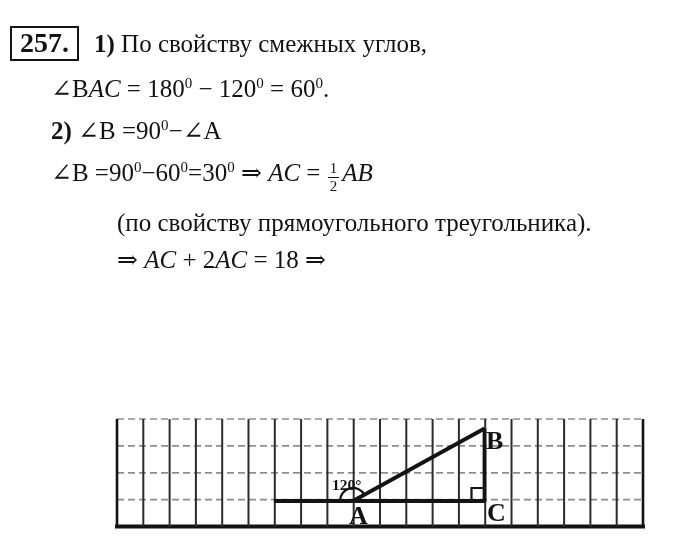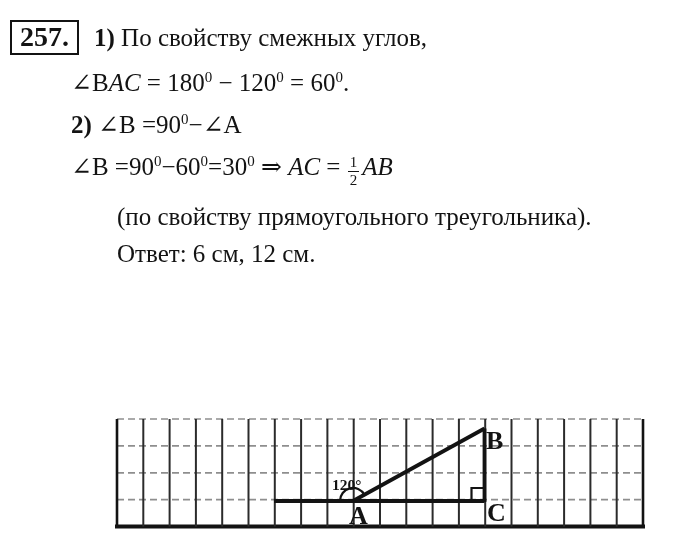--- a/index.html
+++ b/index.html
@@ -1,28 +1,28 @@
 <!DOCTYPE html>
 <html><head>
 <meta charset="utf-8">
 <style>
   html,body{margin:0;padding:0;}
   body{
     width:700px;height:559px;position:relative;overflow:hidden;
     background:#ffffff;color:#131313;
     font-family:"Liberation Serif","DejaVu Serif","DejaVu Sans",serif;
   }
-  .header-row{display:flex;align-items:flex-start;padding:20px 0 4px 10px;}
+  .header-row{display:flex;align-items:flex-start;padding:26px 0 4px 10px;}
   .num-box{
     border:2.5px solid #131313;font-weight:bold;font-size:28px;
     line-height:30px;padding:0 8px 1px;display:inline-block;
   }
   .header-row .line{margin-left:15px;line-height:34px;padding-top:1px;text-align:right;}
   .line{font-size:25px;line-height:37px;white-space:nowrap;}
-  .ind-a{margin-left:71px;}
+  .ind-a{margin-left:51px;}
   .ind-c{margin-left:117px;}
   .gap{margin-top:10px;font-family:Liberation Serif, serif;}
   .seg-b{font-weight:bold;}
   .seg-i{font-style:italic;}
   .seg-n{font-style:normal;}
   .seg-sup{font-size:15px;vertical-align:9px;}
   .frac{display:inline-block;text-align:center;vertical-align:-10px;line-height:1;margin:0 3px 0 1px;}
   .fnum{display:block;font-size:15px;border-bottom:1.8px solid #131313;padding:0 2px 1px;}
   .fden{display:block;font-size:15px;padding-top:1px;}
   #diagram{position:absolute;left:0;top:0;width:700px;height:559px;}
@@ -34,21 +34,21 @@
 
 <div>
   <div class="header-row">
     <span class="num-box"><span>257.</span></span>
     <div class="line"><span class="seg-b">1) </span><span class="seg-n">По свойству смежных углов,</span></div>
   </div>
   <div class="line ind-a"><span class="seg-n">∠B</span><span class="seg-i">AC</span><span class="seg-n"> = 180</span><span class="seg-sup">0</span><span class="seg-n"> − 120</span><span class="seg-sup">0</span><span class="seg-n"> = 60</span><span class="seg-sup">0</span><span class="seg-n">.</span></div>
   <div class="line ind-a"><span class="seg-b">2) </span><span class="seg-n">∠B =90</span><span class="seg-sup">0</span><span class="seg-n">−∠A</span></div>
   <div class="line ind-a"><span class="seg-n">∠B =90</span><span class="seg-sup">0</span><span class="seg-n">−60</span><span class="seg-sup">0</span><span class="seg-n">=30</span><span class="seg-sup">0</span><span class="seg-n"> ⇒ </span><span class="seg-i">AC</span><span class="seg-n"> = </span><span class="frac"><span class="fnum">1</span><span class="fden">2</span></span><span class="seg-i">AB</span></div>
   <div class="line ind-c gap"><span class="seg-n">(по свойству прямоугольного треугольника).</span></div>
-  <div class="line ind-c"><span class="seg-n">Ответ: 6 см, 12 см.</span></div>
+  <div class="line ind-c"><span class="seg-n">⇒ </span><span class="seg-i">AC</span><span class="seg-n"> + 2</span><span class="seg-i">AC</span><span class="seg-n"> = 18 ⇒</span></div>
 
   <svg id="diagram" viewBox="0 0 700 559" xmlns="http://www.w3.org/2000/svg">
       <line x1="117" y1="419" x2="643" y2="419" stroke="#8e8e8e" stroke-width="1.7" stroke-dasharray="7 4"></line>
       <line x1="117" y1="445.9" x2="643" y2="445.9" stroke="#8e8e8e" stroke-width="1.7" stroke-dasharray="7 4"></line>
       <line x1="117" y1="472.8" x2="643" y2="472.8" stroke="#8e8e8e" stroke-width="1.7" stroke-dasharray="7 4"></line>
       <line x1="117" y1="499.7" x2="643" y2="499.7" stroke="#8e8e8e" stroke-width="1.7" stroke-dasharray="7 4"></line>
       <line x1="115" y1="526.6" x2="645" y2="526.6" stroke="#131313" stroke-width="4"></line>
       <line x1="117" y1="419" x2="117" y2="526.6" stroke="#131313" stroke-width="2.6"></line>
       <line x1="143.3" y1="419" x2="143.3" y2="526.6" stroke="#2b2b2b" stroke-width="2"></line>
       <line x1="169.6" y1="419" x2="169.6" y2="526.6" stroke="#2b2b2b" stroke-width="2"></line>

